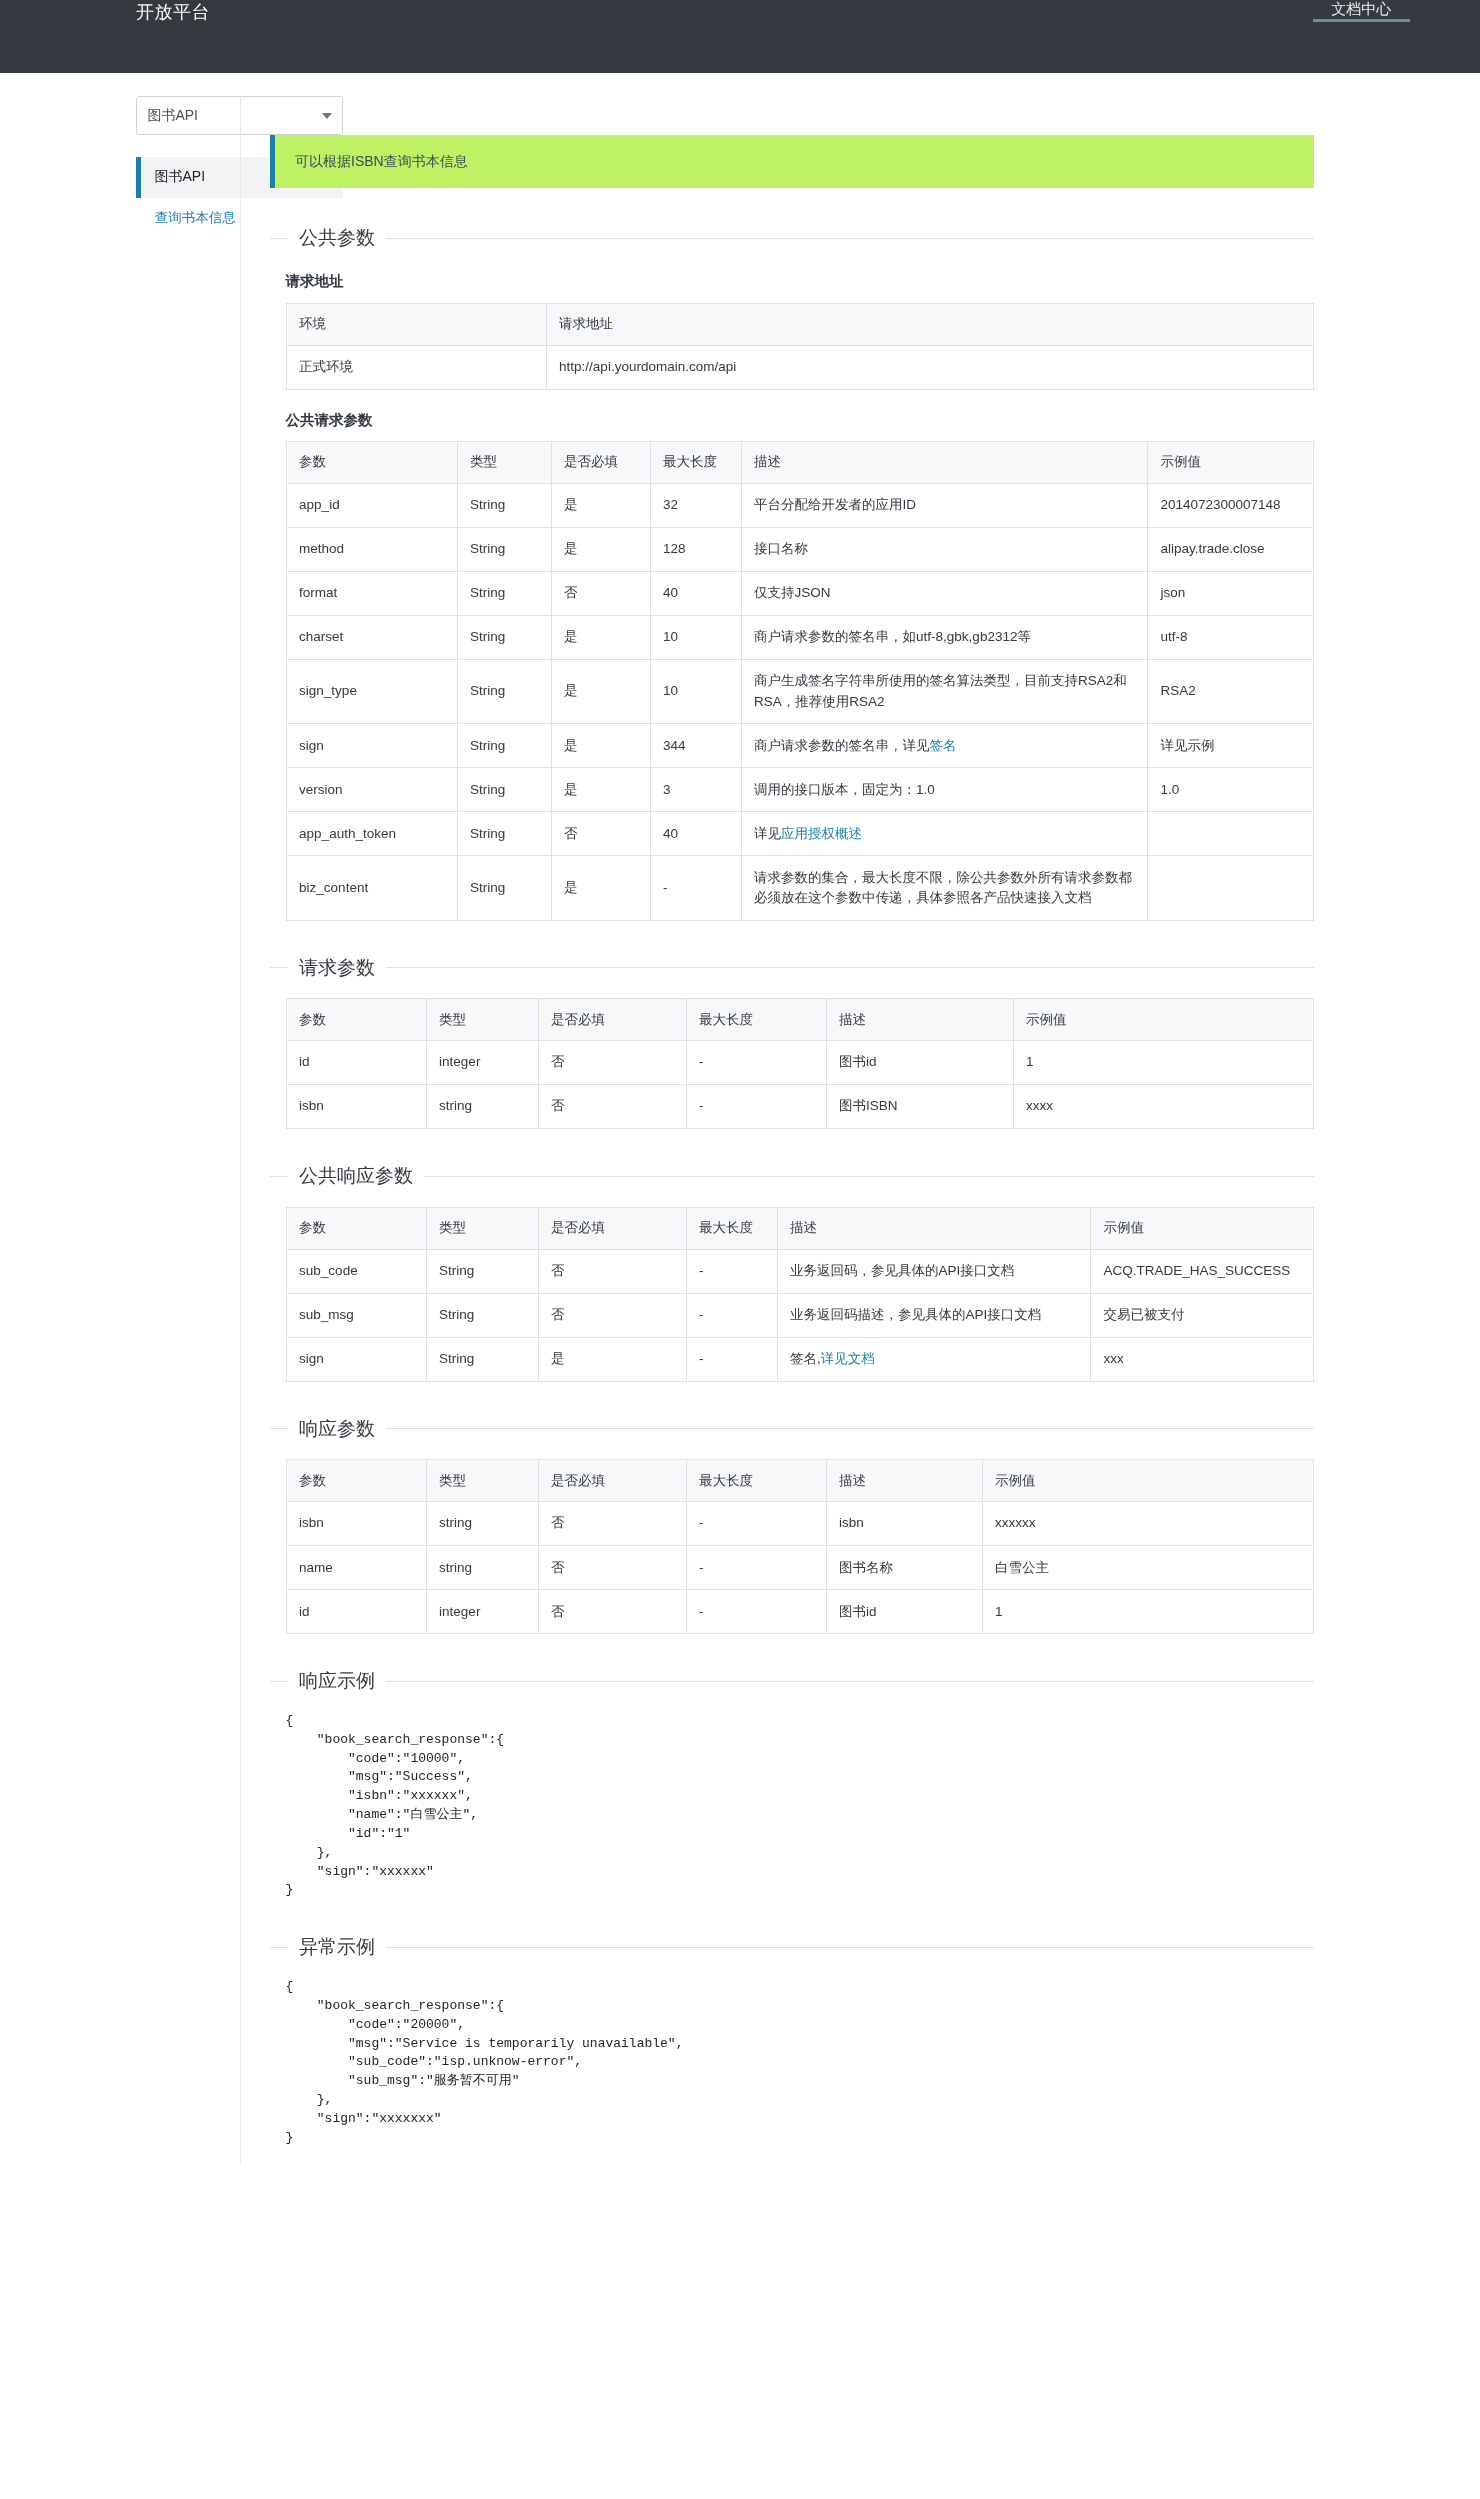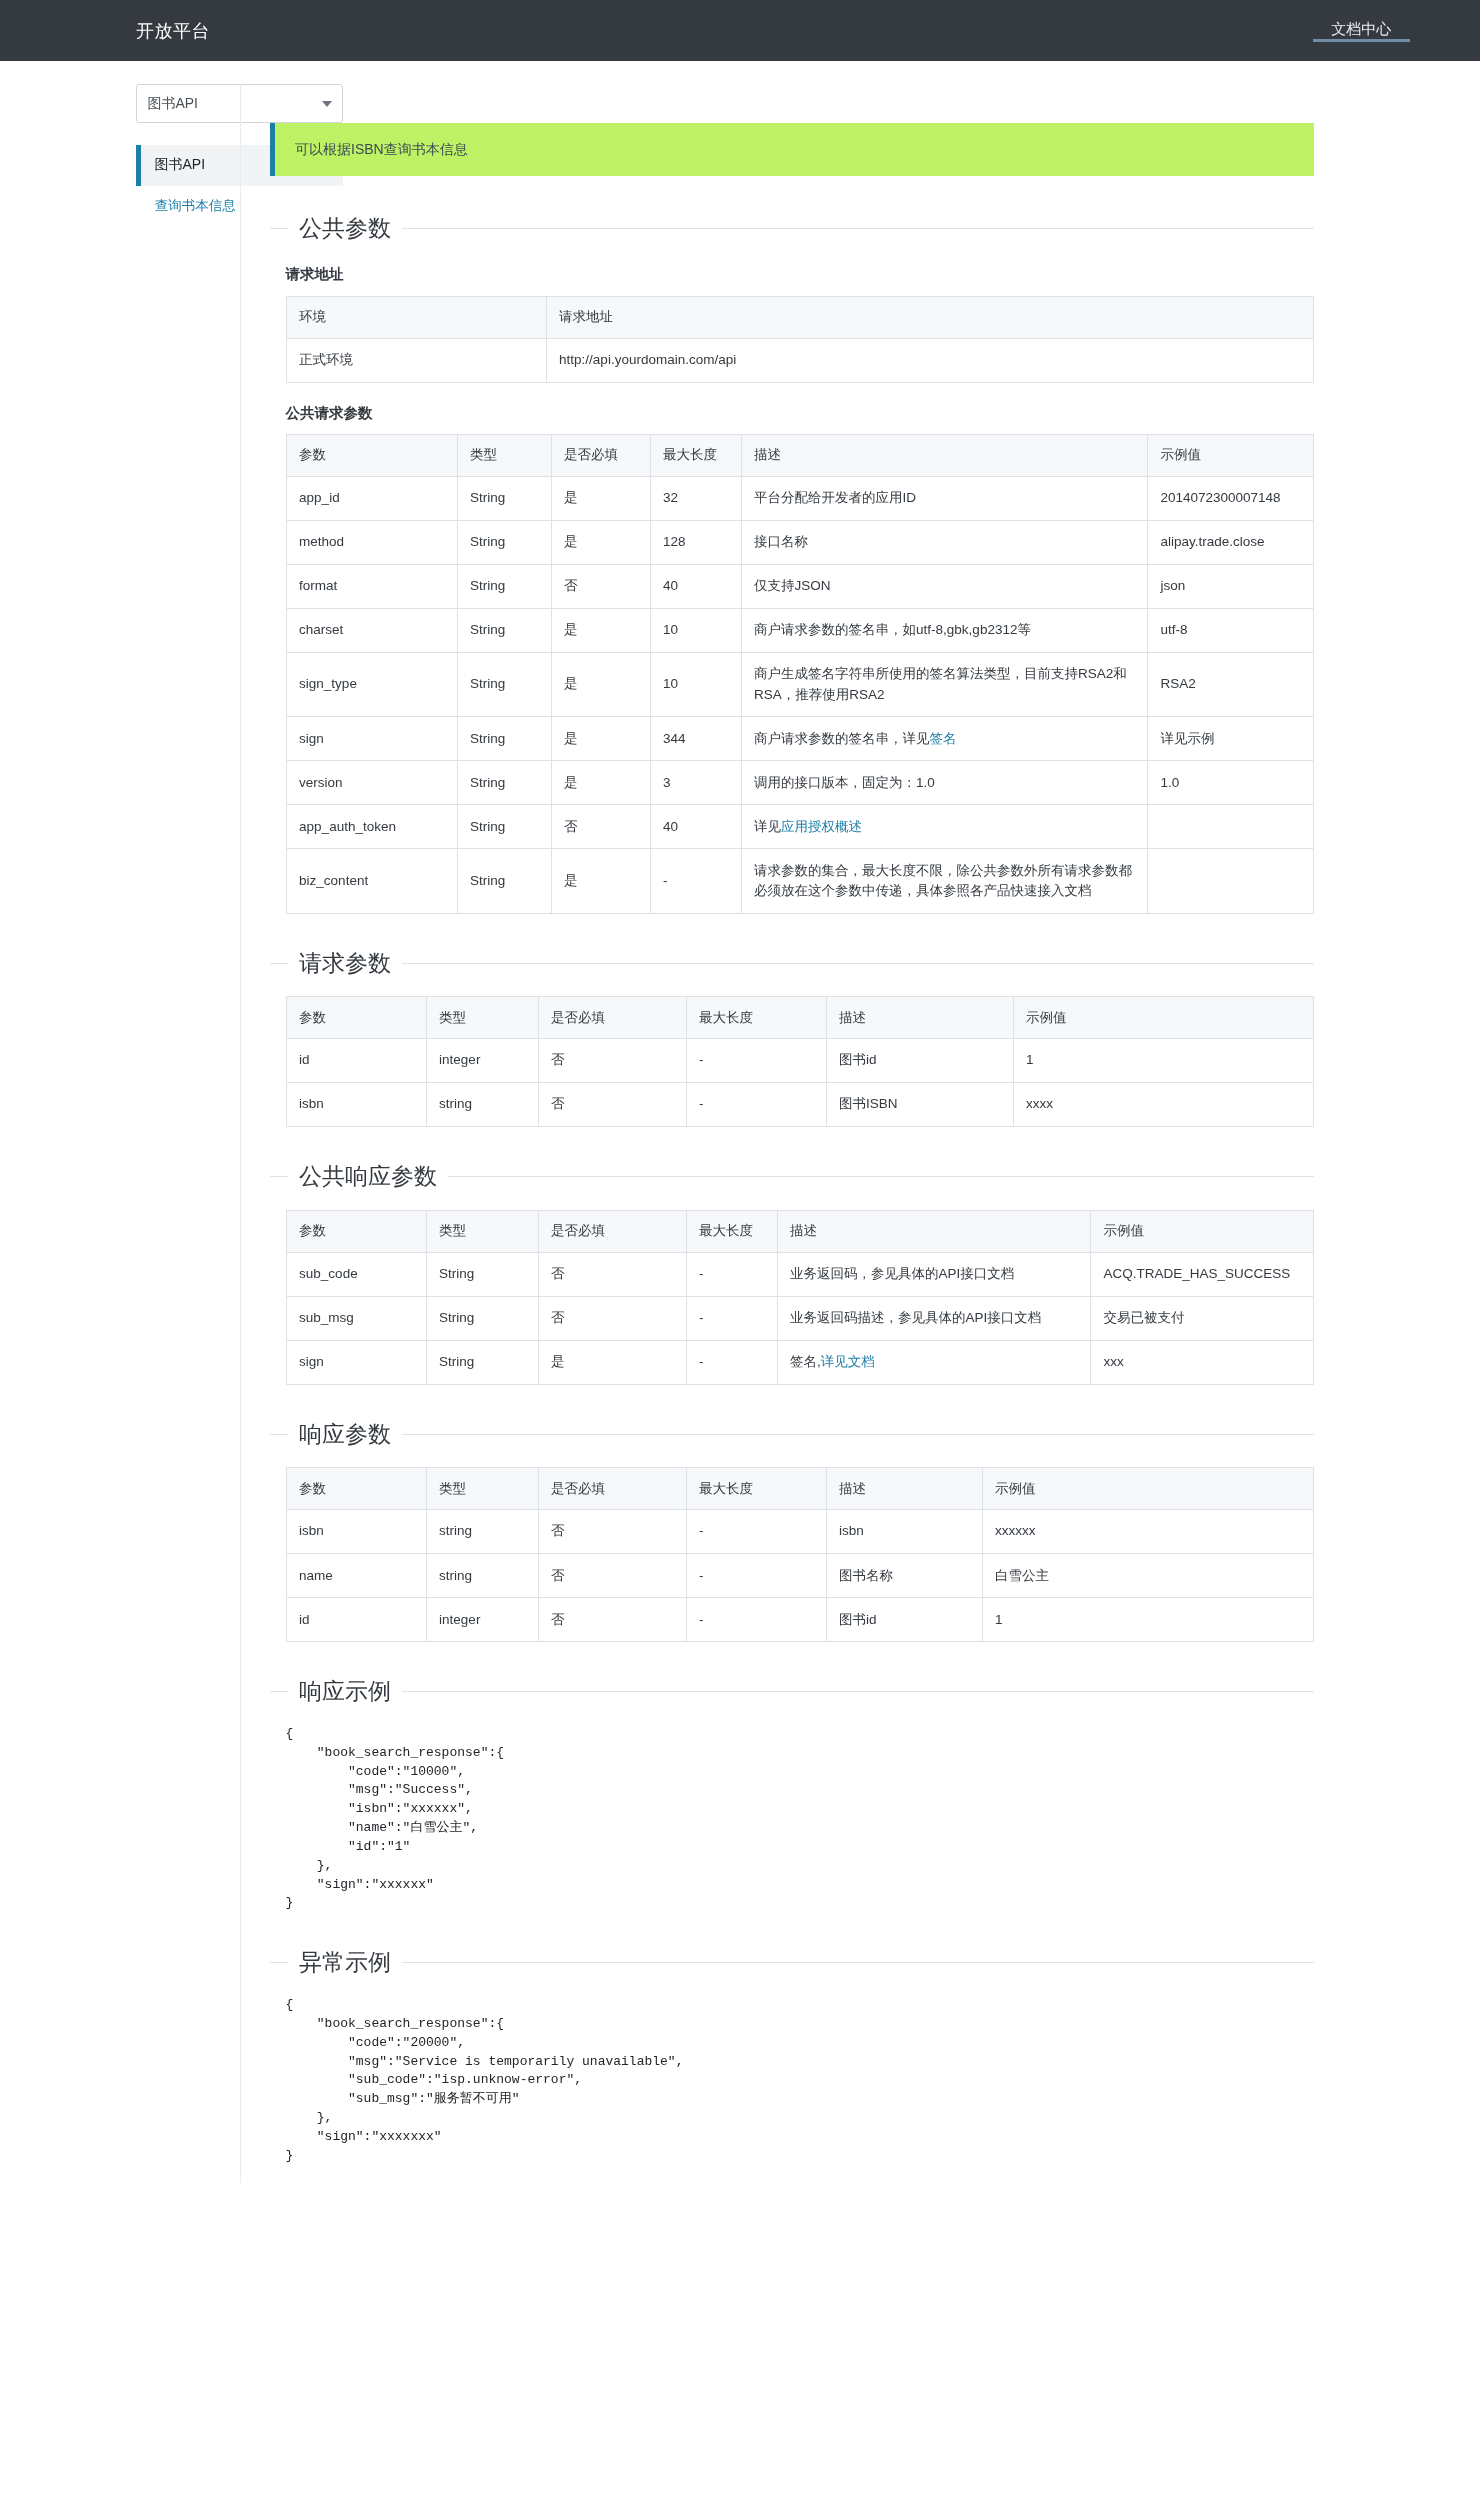--- a/index.html
+++ b/index.html
@@ -8,24 +8,24 @@
     width: 1480px;
     font-family: "Liberation Sans", sans-serif;
     background: #ffffff;
     color: #333;
     -webkit-font-smoothing: antialiased;
   }
   .page { width: 1480px; position: relative; }
 
   
   .navbar {
-    height: 61px;
+    height: 73px;
     background: #343a40;
     display: flex;
-    align-items: center;
+    align-items: flex-start;
     color: #fff;
   }
   .nav-brand {
     display: flex;
     align-items: center;
     padding-left: 136px;
     font-size: 18px;
     color: #ffffff;
     letter-spacing: 0.5px;
   }
@@ -128,21 +128,21 @@
     display: flex;
     align-items: center;
     margin: 34px 0 17.7px 0;
   }
   .section .bar {
     width: 17.7px;
     height: 1px;
     background: #dee2e6;
   }
   .section h2 {
-    font-size: 23px;
+    font-size: 19px;
     font-weight: normal;
     color: #343a40;
     margin: 0 11.4px;
     white-space: nowrap;
   }
   .section .rule {
     flex: 1;
     height: 1px;
     background: #dee2e6;
   }

